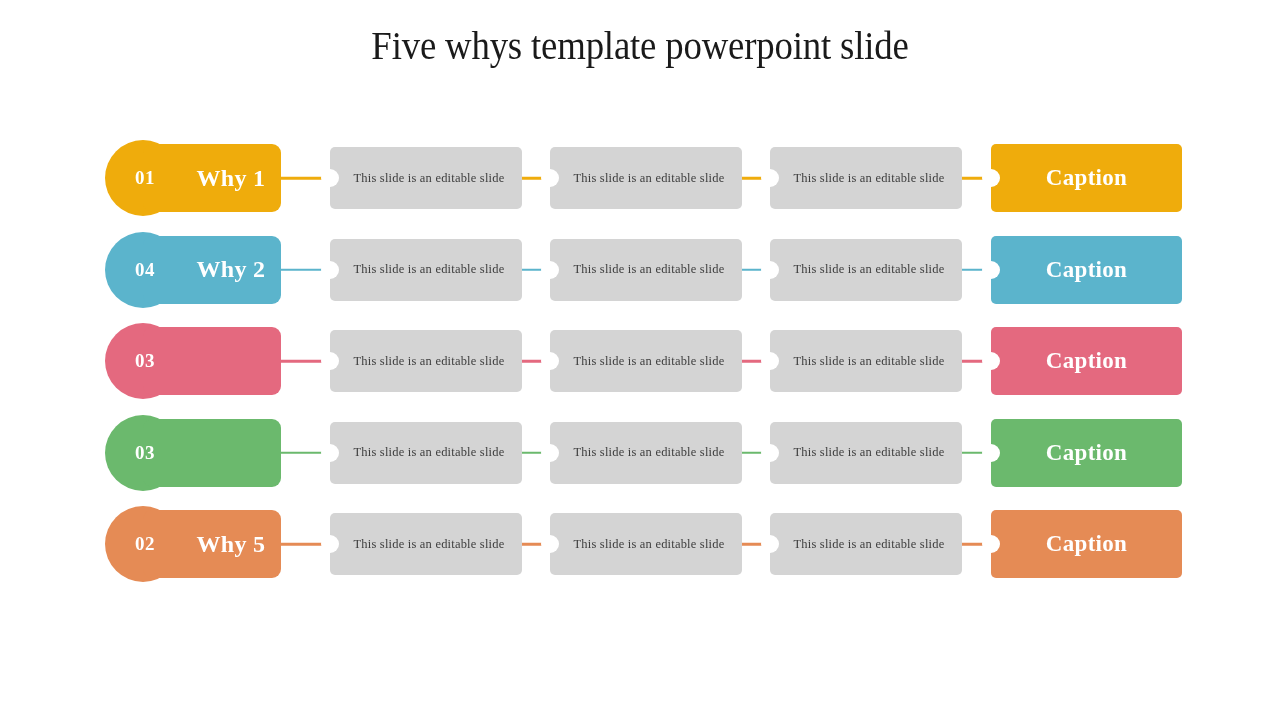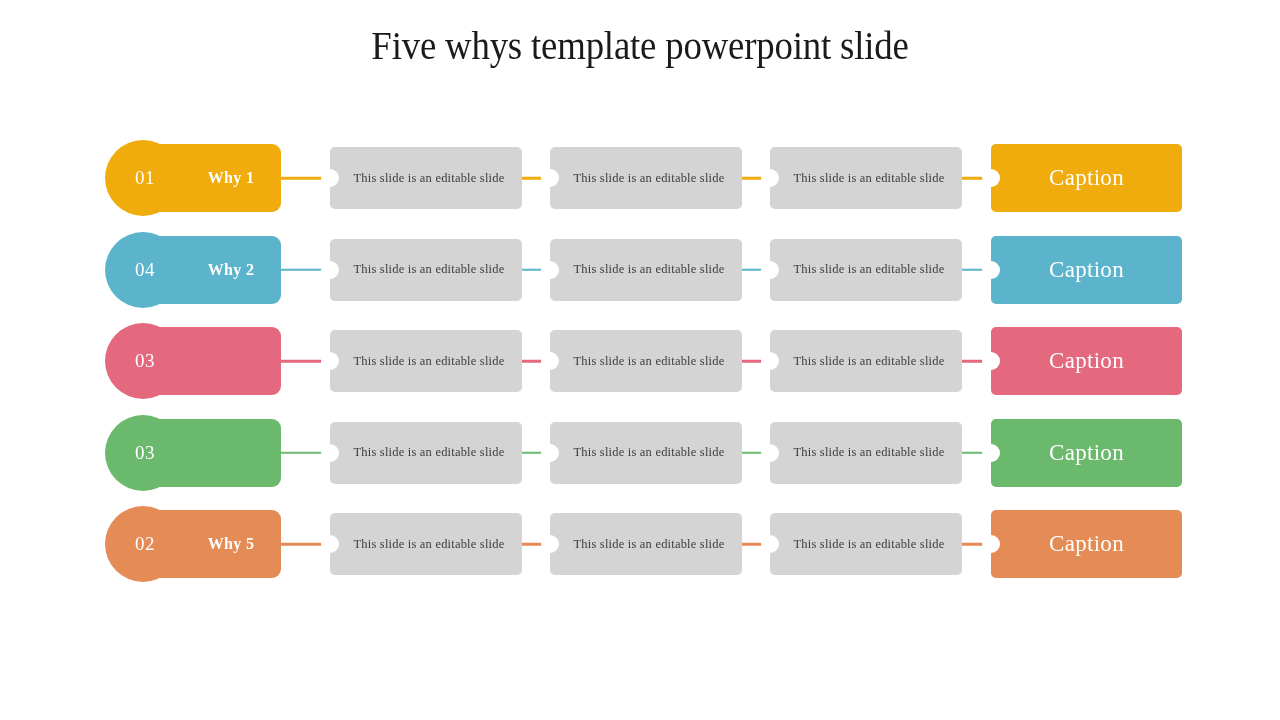--- a/index.html
+++ b/index.html
@@ -84,36 +84,36 @@
     position: absolute;
     left: 14px;
     top: 0;
     width: 52px;
     height: 76px;
     display: flex;
     align-items: center;
     justify-content: center;
     color: #ffffff;
     font-size: 19px;
-    font-weight: 400;
+    font-weight: 700;
     z-index: 3;
     letter-spacing: 0.5px;
   }
 
   .why-label {
     position: absolute;
     left: 76px;
     top: 0;
     width: 100px;
     height: 76px;
     display: flex;
     align-items: center;
     justify-content: center;
     color: #ffffff;
-    font-size: 16px;
+    font-size: 24px;
     font-weight: 700;
     z-index: 3;
     letter-spacing: 0.3px;
   }
 
   
   .gray-box {
     position: absolute;
     top: 7px;
     width: 192px;
@@ -172,21 +172,21 @@
     height: 18px;
     background: #ffffff;
     border-radius: 50%;
   }
 
   .caption-text {
     position: relative;
     z-index: 2;
     color: #ffffff;
     font-size: 23px;
-    font-weight: 400;
+    font-weight: 700;
     letter-spacing: 0.3px;
   }
 
   
   .connector {
     position: absolute;
     top: 50%;
     height: 2.5px;
     transform: translateY(-50%);
   }

